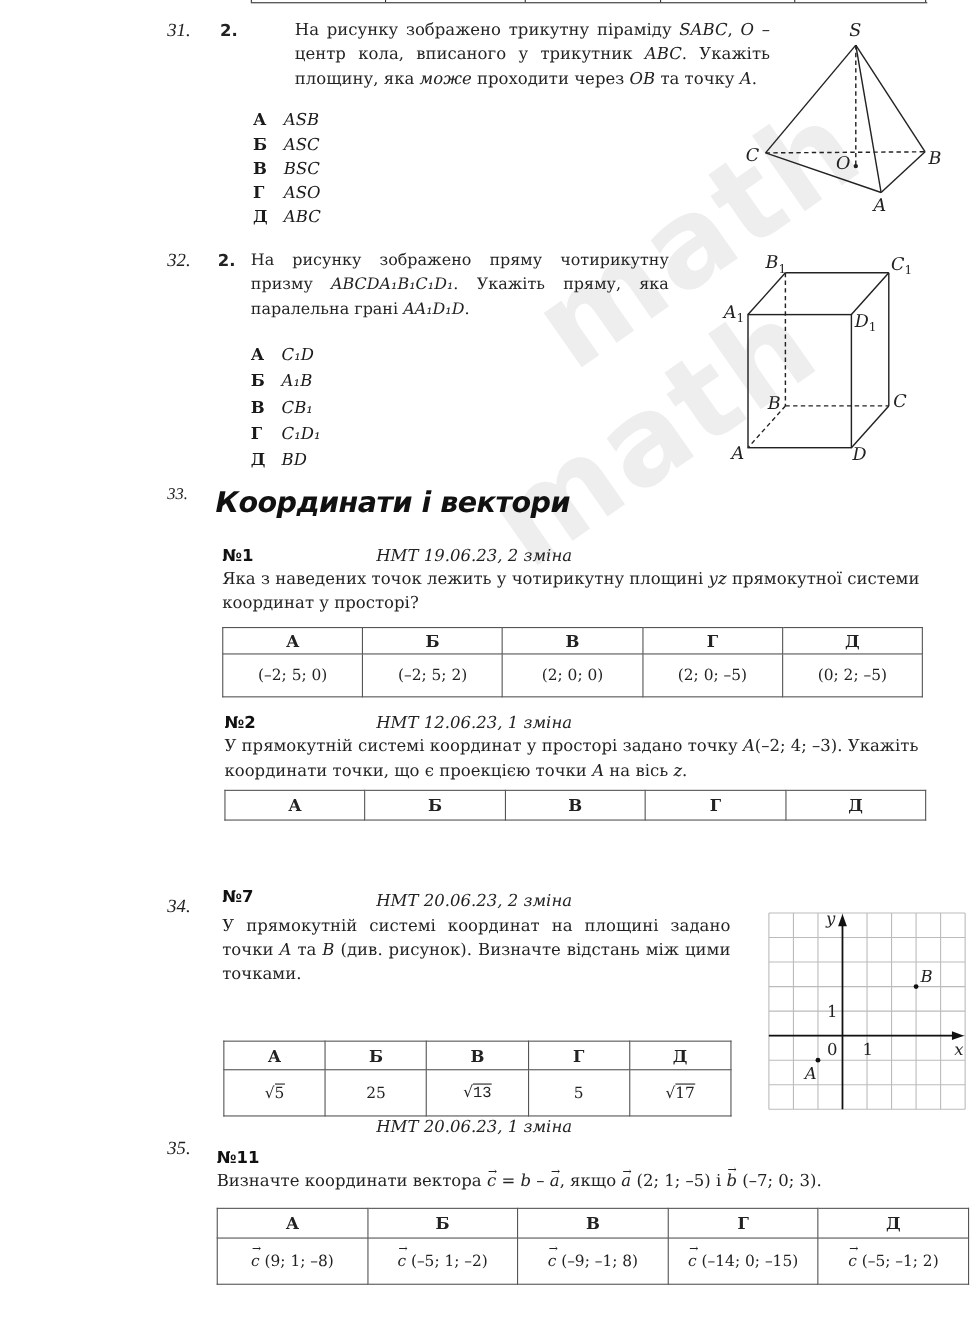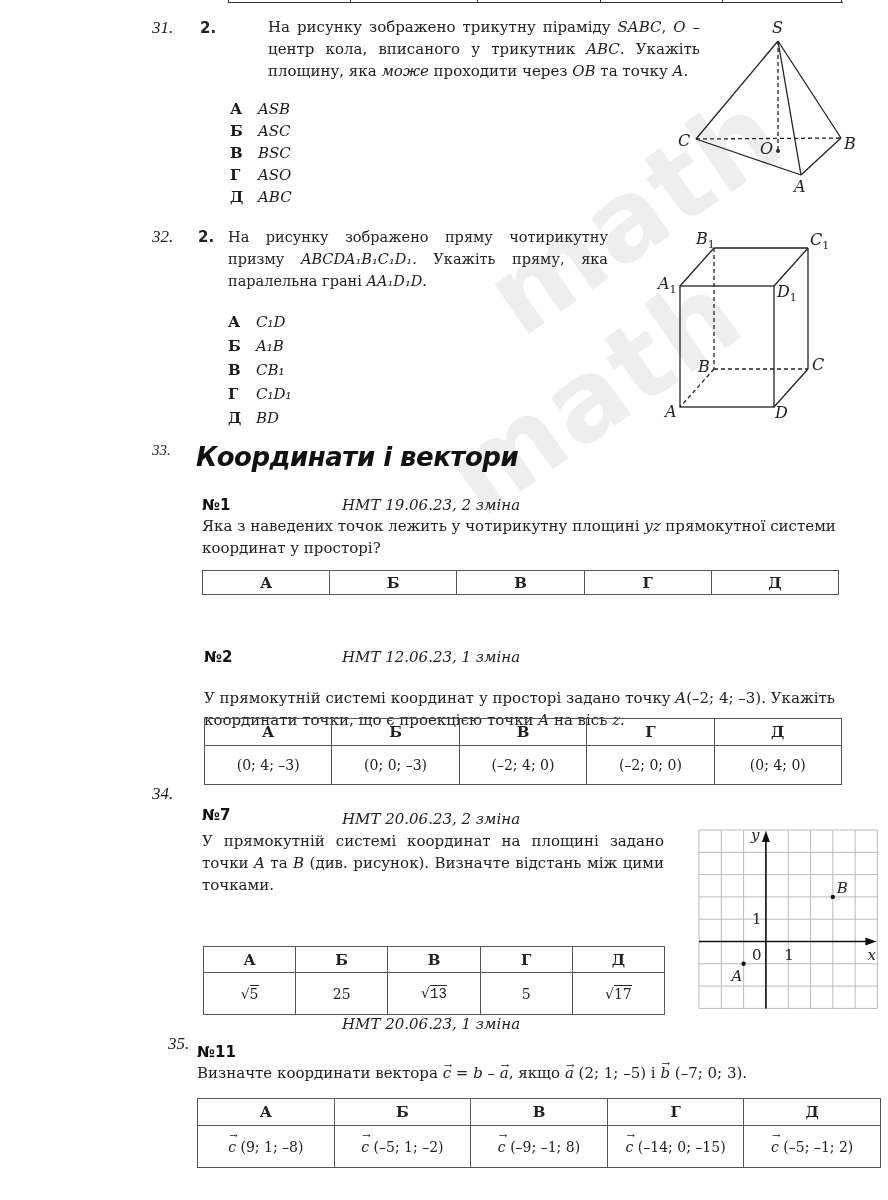--- a/index.html
+++ b/index.html
@@ -175,48 +175,48 @@
   </div>
   <table class="ans" style="left:202px; top:570px; width:637px;">
     <tbody>
         <tr style="height:24px;">
       <th>А</th>
       <th>Б</th>
       <th>В</th>
       <th>Г</th>
       <th>Д</th>
     </tr>
+    <tr style="height:39px;">
+      <td>(–2; 5; 0)</td>
+      <td>(–2; 5; 2)</td>
+      <td>(2; 0; 0)</td>
+      <td>(2; 0; –5)</td>
+      <td>(0; 2; –5)</td>
+    </tr>
   </tbody>
     </table>
 
   <div class="task-no" style="left:204px; top:648px;">№2</div>
   <div class="task-src" style="left:342px; top:648px;">НМТ 12.06.23, 1 зміна</div>
-  <div class="qtext" style="left:204px; top:667px; width:640px;margin-top:20px;">
+  <div class="qtext" style="left:204px; top:667px; width:640px;">
     <span>У прямокутній системі координат у просторі задано точку </span><i>A</i><span>(–2; 4; –3). Укажіть координати точки, що є проекцією точки </span><i>A</i><span> на вісь </span><i>z</i><span>.</span>
   </div>
   <table class="ans" style="left:204px; top:718px; width:638px;">
     <tbody>
         <tr style="height:27px;">
       <th>А</th>
       <th>Б</th>
       <th>В</th>
       <th>Г</th>
       <th>Д</th>
     </tr>
-    <tr style="height:39px;">
-      <td>(0; 4; –3)</td>
-      <td>(0; 0; –3)</td>
-      <td>(–2; 4; 0)</td>
-      <td>(–2; 0; 0)</td>
-      <td>(0; 4; 0)</td>
-    </tr>
-  </tbody>
-    </table>
-
-  <div class="qnum" style="left:152px; top:784px;">34.</div>
+  </tbody>
+    </table>
+
+  <div class="qnum" style="left:152px; top:814px;">34.</div>
   <div class="task-no" style="left:202px; top:806px;">№7</div>
   <div class="task-src" style="left:342px; top:810px;">НМТ 20.06.23, 2 зміна</div>
   <div class="qtext justify" style="left:202px; top:830px; width:462px;">
     <span>У прямокутній системі координат на площині задано точки </span><i>A</i><span> та </span><i>B</i><span> (див. рисунок). Визначте відстань між цими точками.</span>
   </div>
   <table class="ans" style="left:203px; top:946px; width:462px;">
     <tbody>
         <tr style="height:26px;">
       <th>А</th>
       <th>Б</th>
@@ -261,21 +261,21 @@
       <text x="60.900000000000006" y="20" font-size="15">y</text>
       <text x="61.900000000000006" y="139.5" font-size="15" class="svg-plain">0</text>
       <text x="94.2" y="139.5" font-size="15" class="svg-plain">1</text>
       <text x="61.900000000000006" y="104.2" font-size="15" class="svg-plain">1</text>
       <circle cx="53.6" cy="143.8" r="2.2" fill="#111"></circle>
       <text x="41.6" y="160.8" font-size="15">A</text>
       <circle cx="142.8" cy="76.9" r="2.2" fill="#111"></circle>
       <text x="146.8" y="72.9" font-size="15">B</text>
     </svg>
 
-  <div class="qnum" style="left:168px; top:1034px;">35.</div>
+  <div class="qnum" style="left:152px; top:1034px;">35.</div>
   <div class="task-no" style="left:197px; top:1043px;">№11</div>
   <div class="task-src" style="left:342px; top:1015px;">НМТ 20.06.23, 1 зміна</div>
   <div class="qtext" style="left:197px; top:1062px; width:660px;">
     <span>Визначте координати вектора </span><span class="it" id="formula35"><i style="position: relative;"><span>c</span><span style="position: absolute; left: 1px; top: -9px; font-size: 10px; font-style: normal;">→</span></i><span style="font-style: normal;"> = </span><i>b</i><span style="font-style: normal;"> – </span><i style="position: relative;"><span>a</span><span style="position: absolute; left: 1px; top: -9px; font-size: 10px; font-style: normal;">→</span></i></span><span>, якщо </span><i style="position:relative;"><span>a</span><span style="position:absolute;left:1px;top:-9px;font-size:10px;font-style:normal;">→</span></i><span> (2; 1; –5) і </span><i style="position:relative;"><span>b</span><span style="position:absolute;left:1px;top:-11px;font-size:10px;font-style:normal;">→</span></i><span> (–7; 0; 3).</span>
   </div>
   <table class="ans" style="left:197px; top:1098px; width:684px;">
     <tbody>
         <tr style="height:27px;">
       <th>А</th>
       <th>Б</th>

